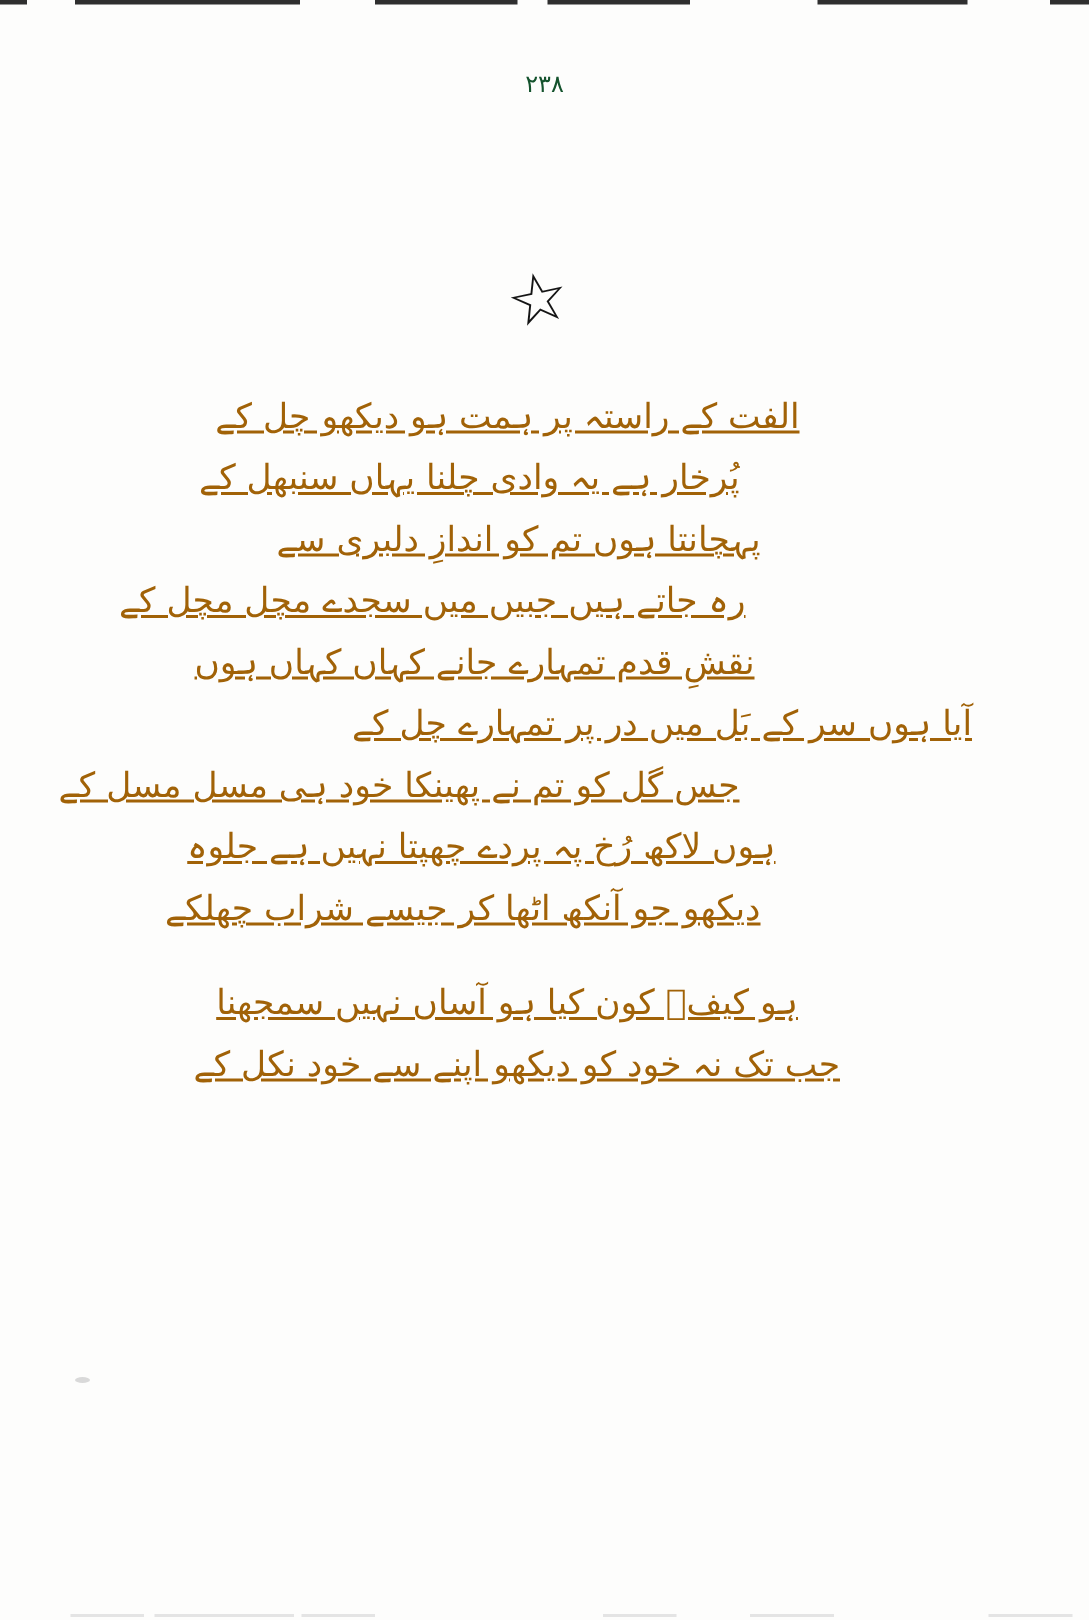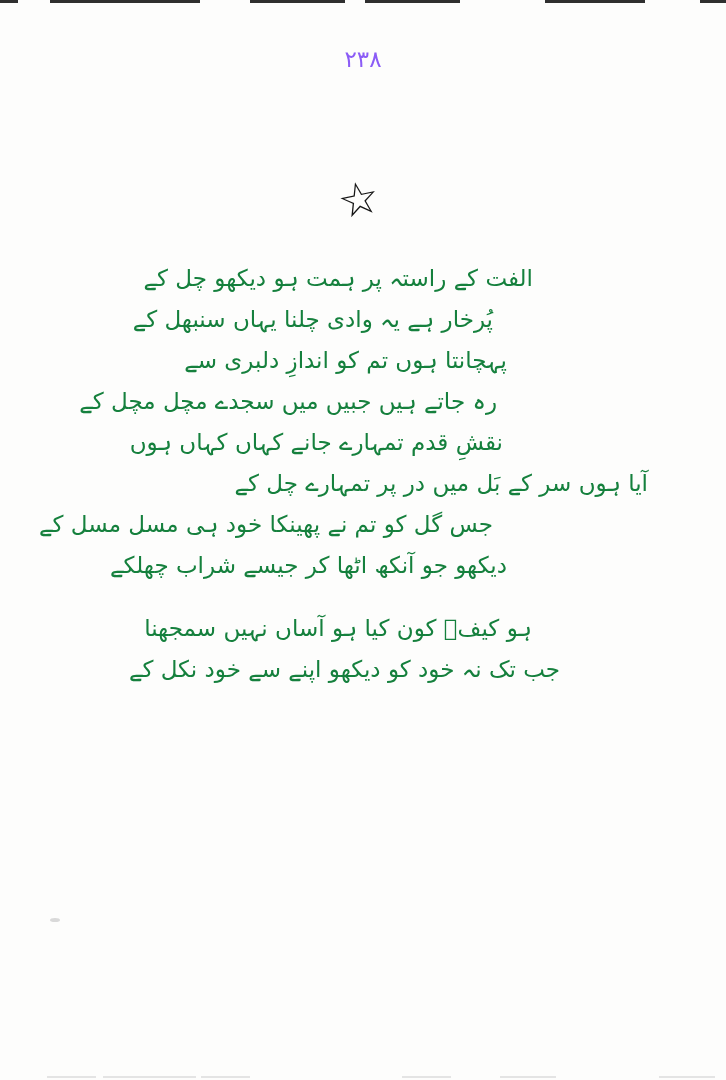--- a/index.html
+++ b/index.html
@@ -39,24 +39,24 @@
     height: 4px;
     background: #d9d9d9;
     border-radius: 50%;
   }
   .page-number {
     position: absolute;
     top: 46px;
     left: 0;
     width: 726px;
     text-align: center;
-    font-size: 23px;
+    font-size: 16px;
     letter-spacing: 4px;
     direction: rtl;
-    color: #8b5cf6;
+    color: #14532d;
   }
   .star {
     position: absolute;
     top: 176px;
     left: 338px;
     font-size: 46px;
     line-height: 46px;
     transform: rotate(-12deg);
     color: #141414;
   }
@@ -67,21 +67,22 @@
     right: 0;
     direction: rtl;
   }
   .poem p {
     margin: 0;
     height: 41px;
     line-height: 41px;
     font-size: 23px;
     text-align: right;
     white-space: nowrap;
-    color: #15803d;
+    color: #a16207;
+    text-decoration: underline;
   }
   
   .l1  { padding-right: 193px; }
   .l2  { padding-right: 233px; }
   .l3  { padding-right: 219px; }
   .l4  { padding-right: 188px; }
   .l5  { padding-right: 194px; }
   .l6  { padding-right: 229px; }
   .l7  { padding-right: 223px; }
   .l8  { padding-right: 78px; }
@@ -111,20 +112,21 @@
   <div class="star">☆</div>
 
   <div class="poem">
     <p class="l1">الفت کے راستہ پر ہمت ہو دیکھو چل کے</p>
     <p class="l2">پُرخار ہے یہ وادی چلنا یہاں سنبھل کے</p>
     <p class="l3">پہچانتا ہوں تم کو اندازِ دلبری سے</p>
     <p class="l6">رہ جاتے ہیں جبیں میں سجدے مچل مچل کے</p>
     <p class="l7">نقشِ قدم تمہارے جانے کہاں کہاں ہوں</p>
     <p class="l8">آیا ہوں سر کے بَل میں در پر تمہارے چل کے</p>
     <p class="l10">جس گل کو تم نے پھینکا خود ہی مسل مسل کے</p>
+    <p class="l11">ہوں لاکھ رُخ پہ پردے چھپتا نہیں ہے جلوہ</p>
     <p class="l14">دیکھو جو آنکھ اٹھا کر جیسے شراب چھلکے</p>
     <p class="l15">ہو کیفؔ کون کیا ہو آساں نہیں سمجھنا</p>
     <p class="l16">جب تک نہ خود کو دیکھو اپنے سے خود نکل کے</p>
   </div>
 
   <div class="speck"></div>
 
   <div class="edge-seg b" style="left:47px; width:49px;"></div>
   <div class="edge-seg b" style="left:103px;width:93px;"></div>
   <div class="edge-seg b" style="left:201px;width:49px;"></div>

